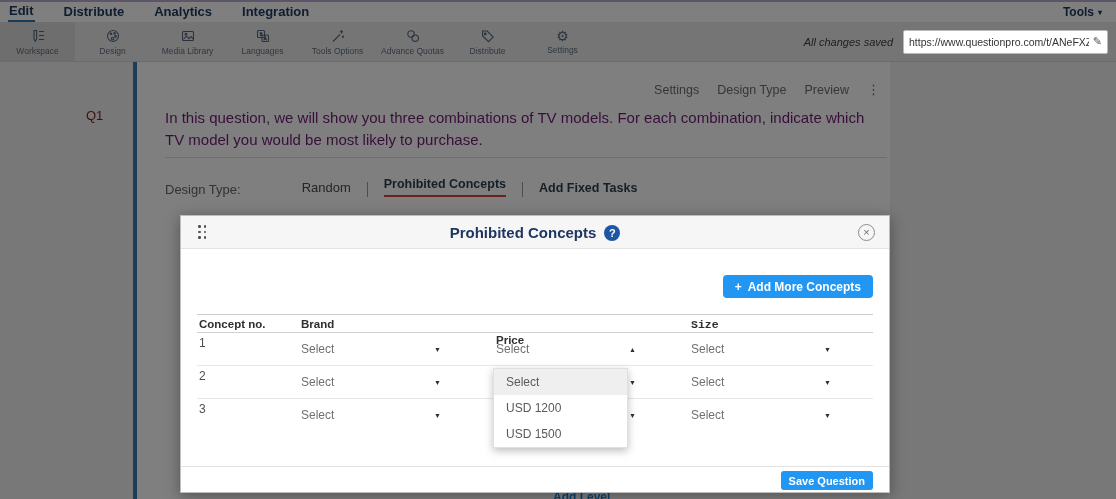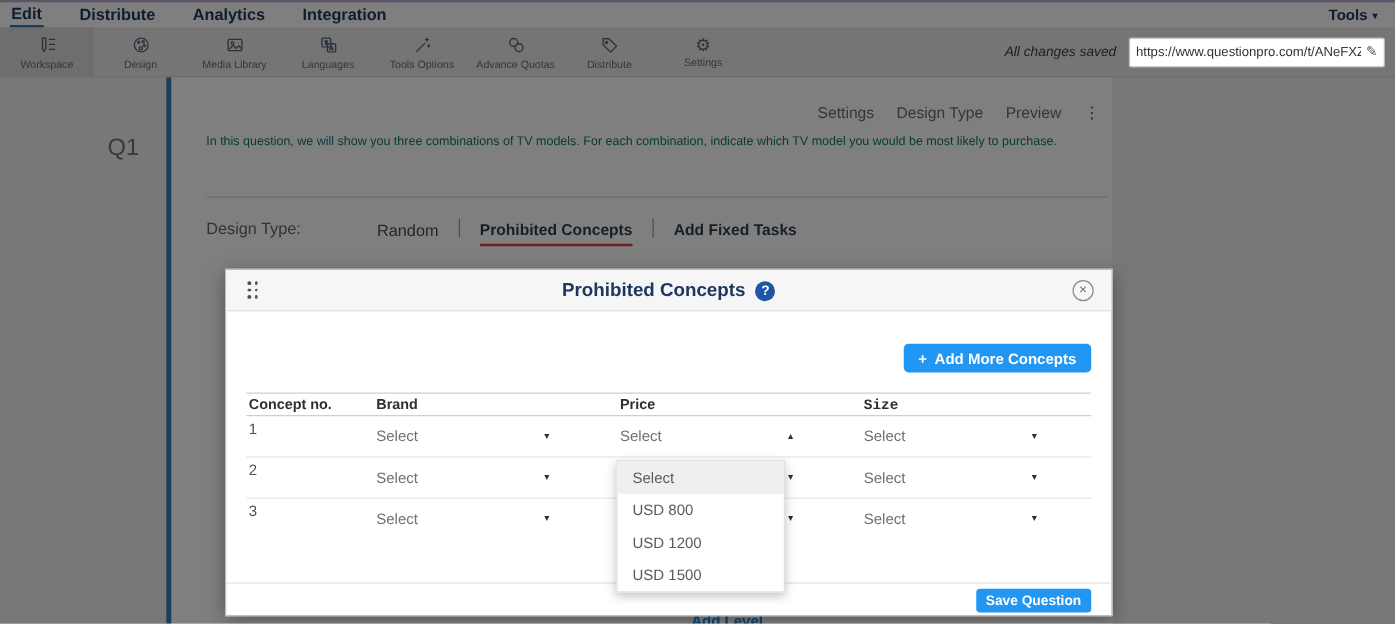--- a/index.html
+++ b/index.html
@@ -39,34 +39,34 @@
   }
   .url-box input {
     flex:1; border:none; outline:none; font-size:10.5px; color:#333;
     font-family:"Liberation Sans", sans-serif; background:transparent; min-width:0;
   }
   .pencil { font-size:11px; color:#555; cursor:pointer; }
   
   .content { position:absolute; left:0; top:62px; right:0; bottom:0; background:#f0f0f0; }
   .qcard { position:absolute; left:137px; width:753px; top:0; bottom:0; background:#ffffff; }
   .qbar  { position:absolute; left:133px; width:4px; top:0; bottom:0; background:#3d7cb0; }
-  .qnum  { position:absolute; left:86px; top:46px; font-size:19px; color:#737373; }
+  .qnum  { position:absolute; left:86px; top:46px; font-size:13px; color:#7f1d1d; }
   .qmenu {
     position:absolute; right:236px; top:20px; display:flex; align-items:center;
     gap:18px; font-size:12.5px; color:#6d6d6d;
   }
   .qmenu .item { cursor:pointer; }
   .kebab { font-size:13px; color:#555; cursor:pointer; letter-spacing:0; }
   .qtext {
     position:absolute; left:165px; top:45px; width:718px;
-    font-size:10px; line-height:1.45; color:#0f766e;
+    font-size:15px; line-height:1.45; color:#701a75;
   }
   .qdivider { position:absolute; left:165px; width:722px; top:95px; border-top:1px solid #dcdcdc; }
   .design-row {
-    position:absolute; left:165px; top:113px; display:flex; align-items:flex-start; font-size:13px;
+    position:absolute; left:165px; top:113px; display:flex; align-items:flex-end; font-size:13px;
   }
   .dt-label { color:#666; margin-right:45px; }
   .dt-opt { color:#4a4a4a; padding:2px 0; margin:0 16px; cursor:pointer; white-space:nowrap; }
   .dt-opt.bold { font-weight:700; color:#2d3e50; font-size:12.5px; }
   .dt-opt.active-red { border-bottom:2px solid #d9453c; padding-bottom:4px; }
   .dt-sep { height:15px; border-left:1px solid #9a9a9a; }
   .bg-partial {
     position:absolute; left:553px; top:428px; font-size:12px; font-weight:700; color:#1b87e0;
   }
   
@@ -103,21 +103,21 @@
     position:absolute; right:16px; top:59px; height:23px; padding:0 12px;
     background:#2196f3; color:#fff; border:none; border-radius:4px;
     font-family:"Liberation Sans", sans-serif; font-size:12px; font-weight:700;
     display:flex; align-items:center; gap:6px; cursor:pointer;
   }
   .ptable { position:absolute; left:16px; right:16px; top:98px;text-align:center; }
   .thead {
     position:relative; height:19px; border-top:1px solid #cfcfcf; border-bottom:1px solid #cfcfcf;
   }
   .thead span { position:absolute; top:3px; font-size:11.5px; font-weight:700; color:#2f2f2f; }
-  .c0 { left:2px; } .c1 { left:104px; } .c2 { left:299px; } .c3 { left:494px;font-family:Liberation Mono, monospace; }
+  .c0 { left:2px; } .c1 { left:104px; } .c2 { left:299px;margin-top:16px; } .c3 { left:494px;font-family:Liberation Mono, monospace; }
   .trow { position:relative; height:33px; border-bottom:1px solid #e8e8e8; }
   .trow.last { border-bottom:none; }
   .trow .num { position:absolute; left:2px; top:3px; font-size:12px; color:#4f4f4f; }
   .select {
     position:absolute; top:9px; width:140px; display:flex; justify-content:space-between;
     align-items:center; cursor:pointer;
   }
   .select .lbl { font-size:12px; color:#707070; }
   .select .car { font-size:7px; color:#2f2f2f; }
   .p1 { left:104px; } .p2 { left:299px; } .p3 { left:494px; }
@@ -325,21 +325,20 @@
         </div>
         <div class="select p3">
           <span class="lbl">Select</span>
           <span class="car">▼</span>
         </div>
       </div>
     </div>
 
     <div class="dropdown">
       <div class="dd-opt hl">Select</div>
-      <div class="dd-opt">USD 800</div>
       <div class="dd-opt">USD 1200</div>
       <div class="dd-opt">USD 1500</div>
     </div>
 
     <div class="footer-line"></div>
     <button class="save-btn">Save Question</button>
   </div>
 
 </div>
 

